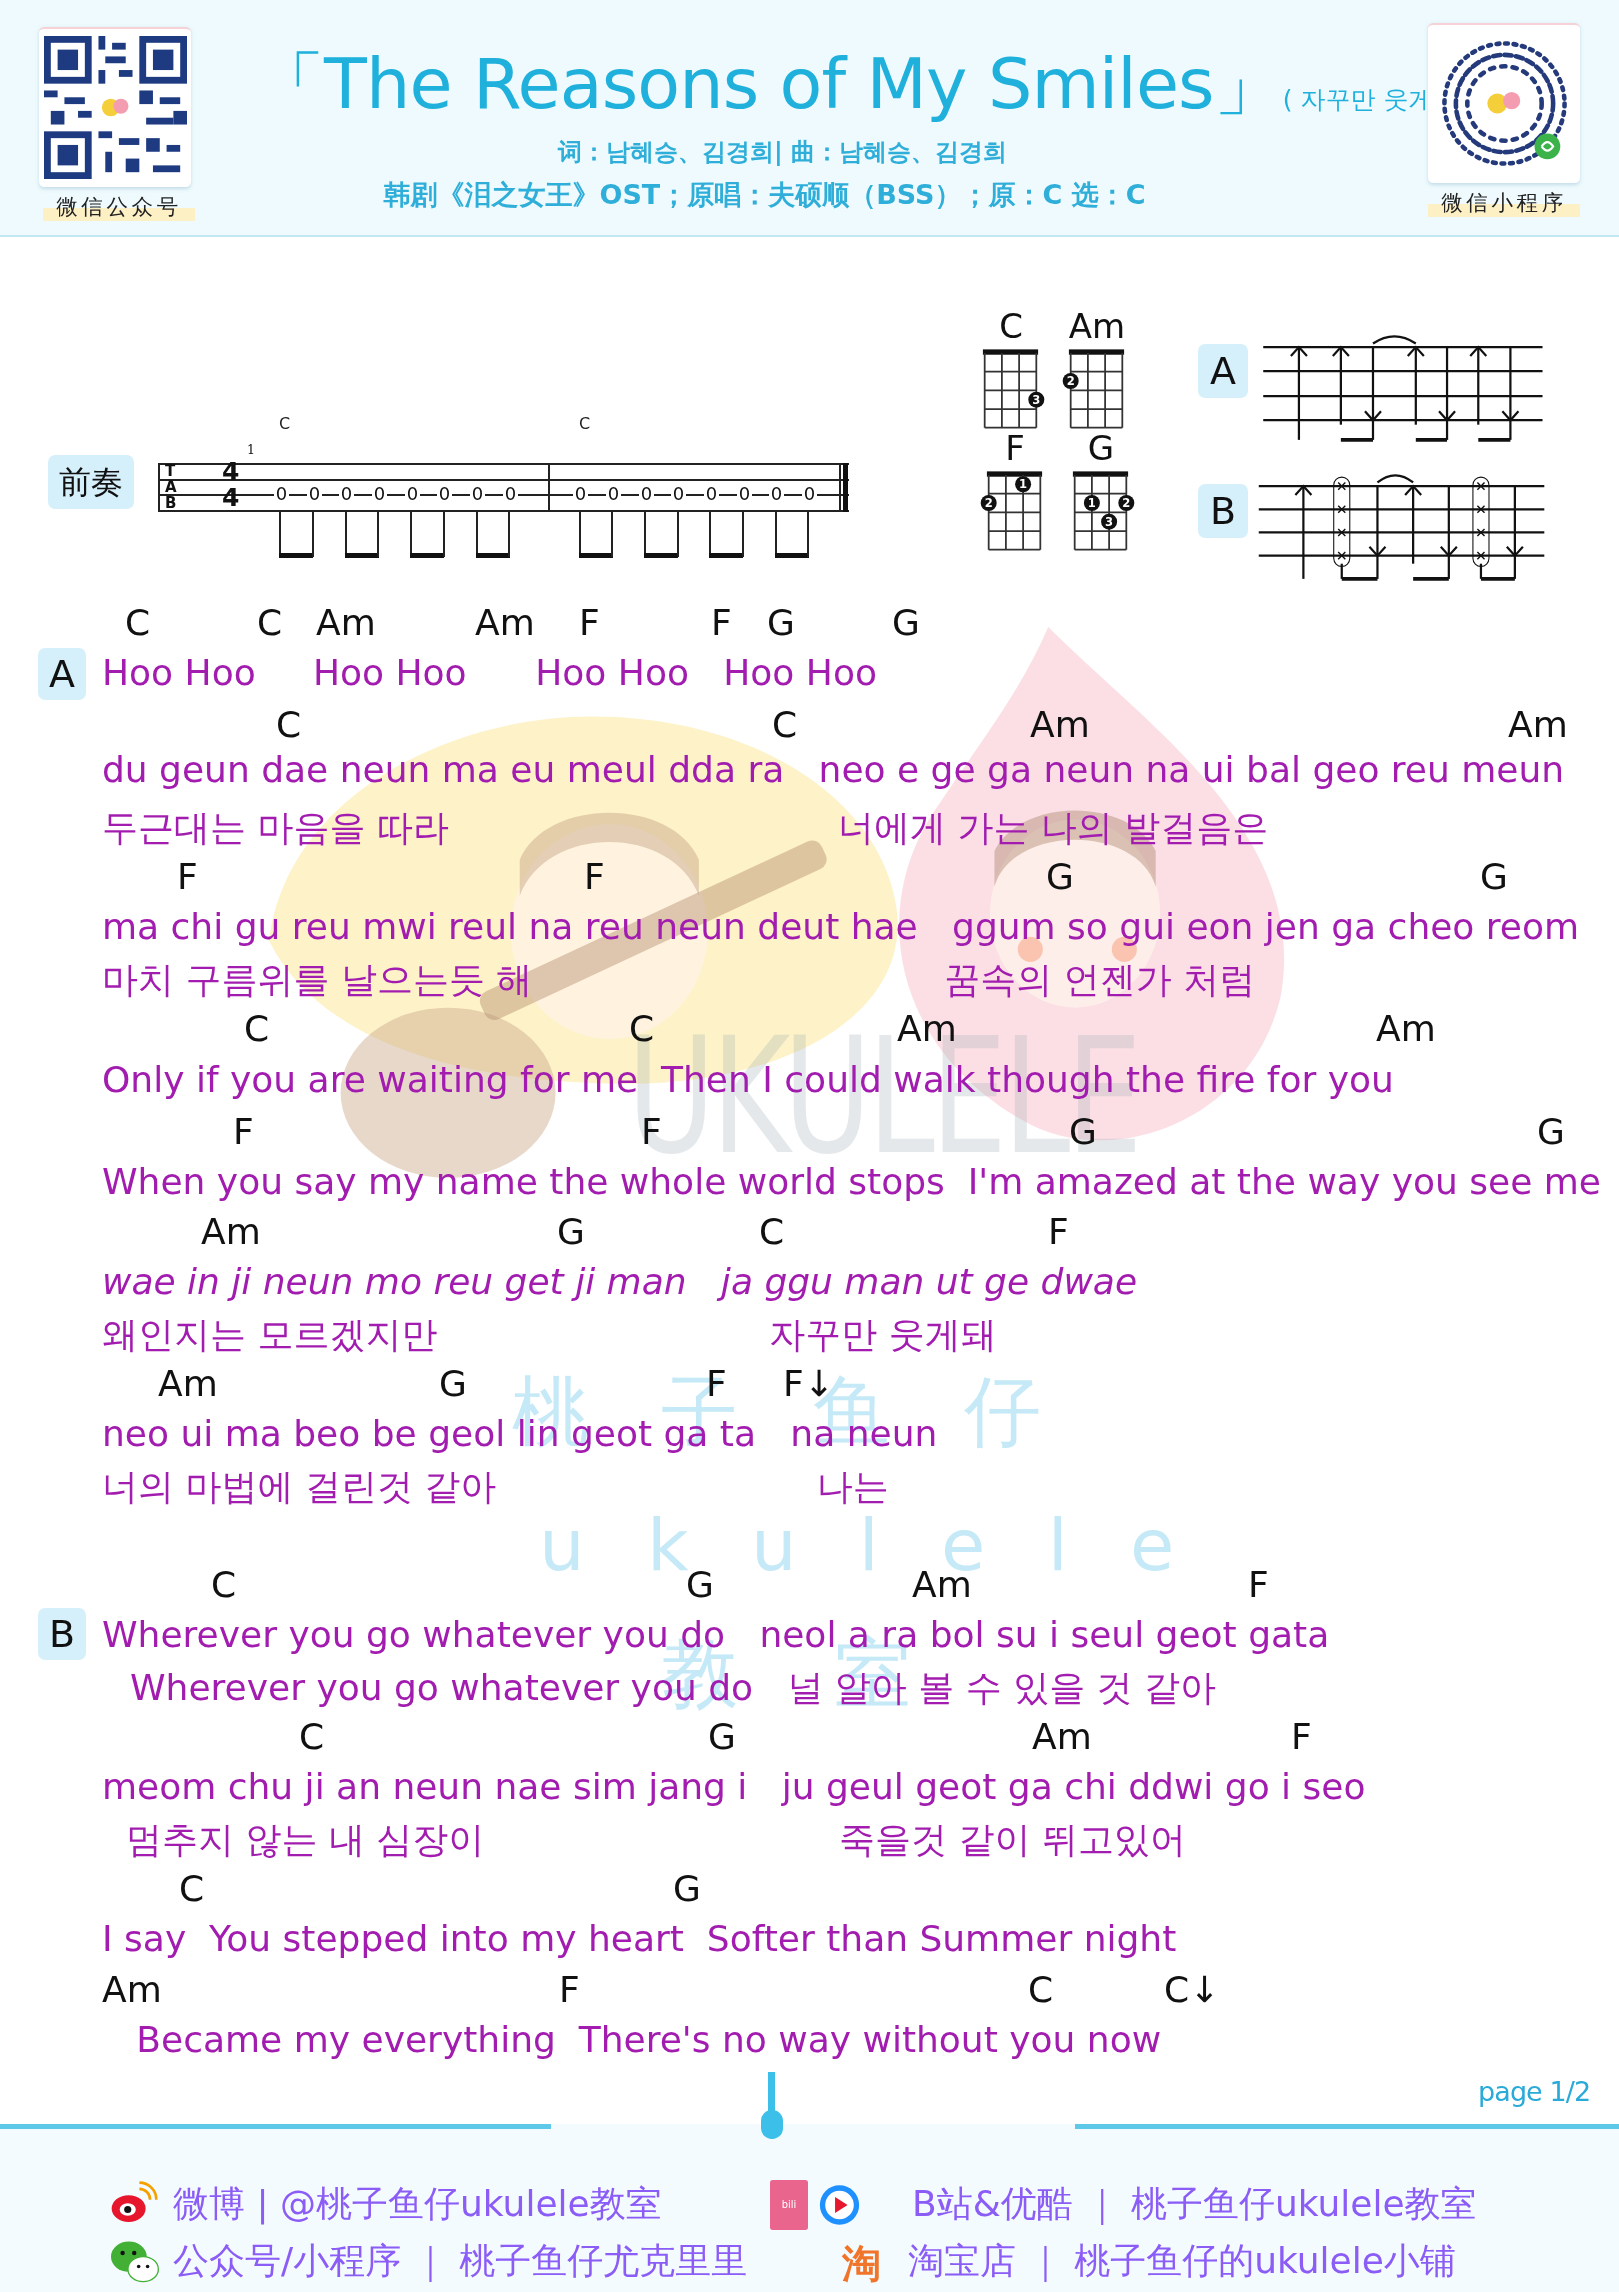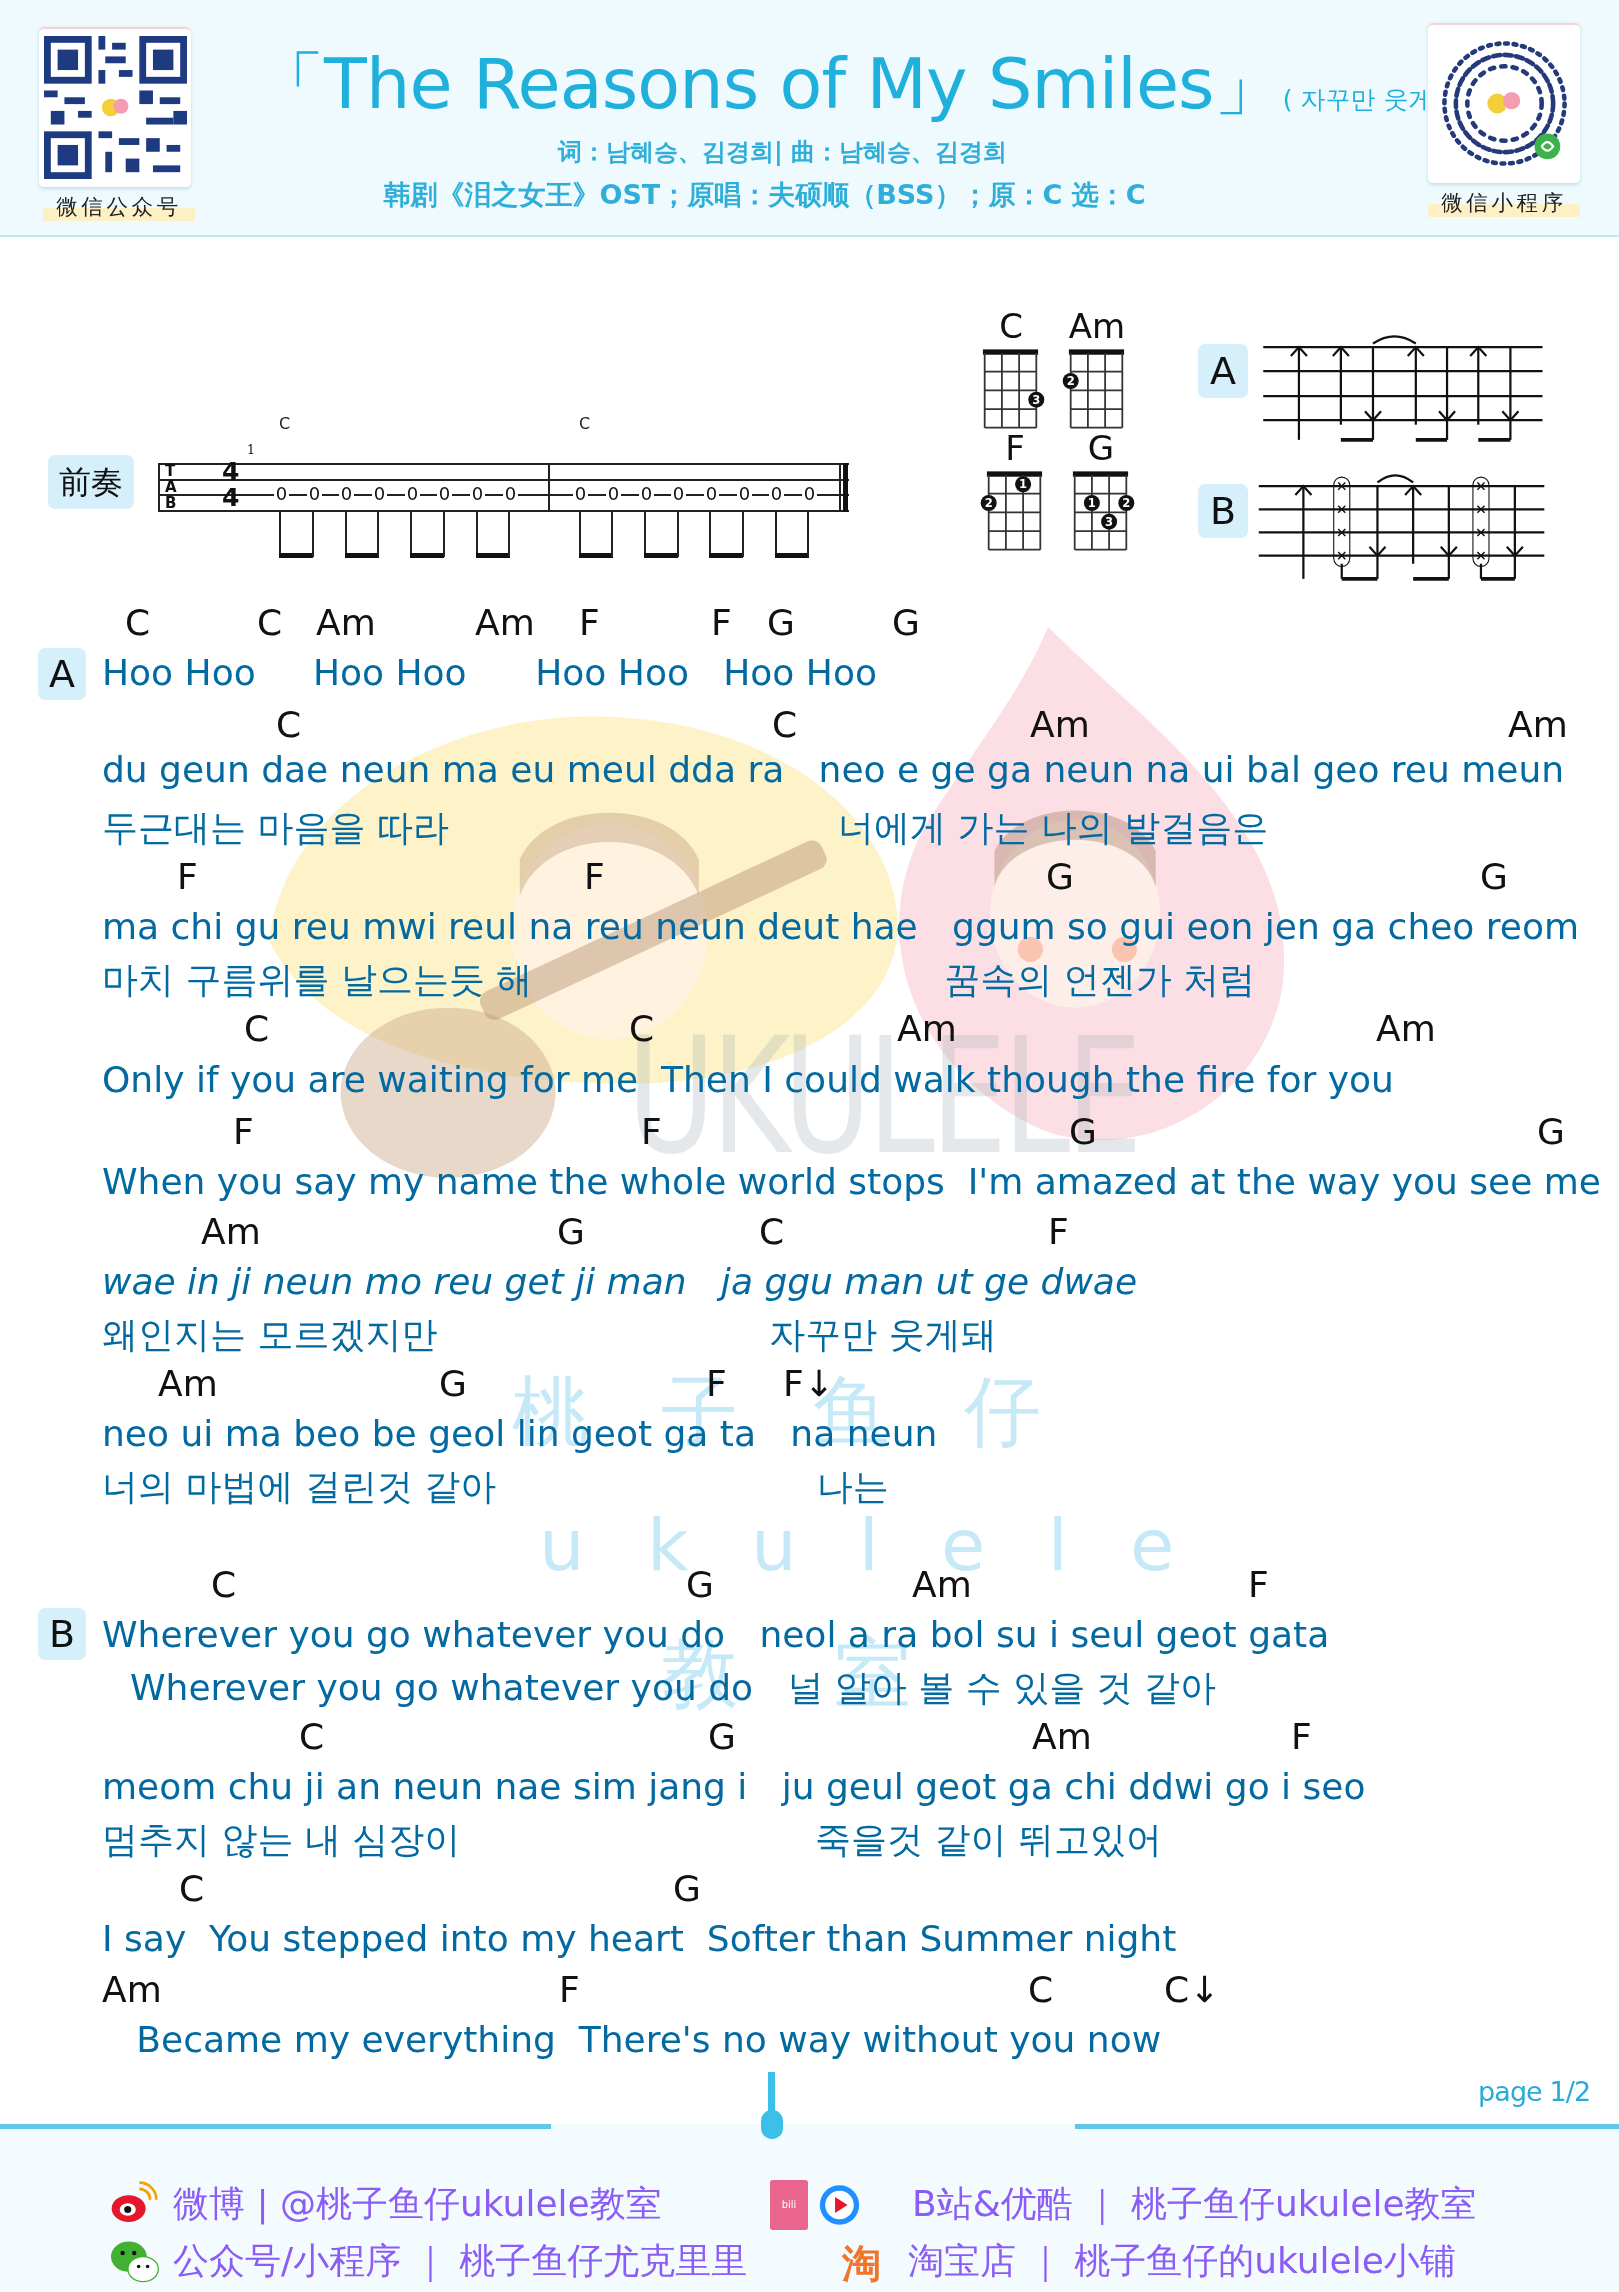--- a/index.html
+++ b/index.html
@@ -19,21 +19,21 @@
   .staff-line{position:absolute;height:1.8px;background:#222;}
   .tab-note{position:absolute;font-size:18px;background:#fff;padding:0 1.8px;line-height:18px;font-family:"DejaVu Sans",sans-serif;}
   .stem{position:absolute;width:1.8px;background:#222;}
   .beam{position:absolute;height:4.5px;background:#111;}
   .small-chord{position:absolute;font-size:16px;color:#222;}
   
   .chord-name{position:absolute;font-size:34px;text-align:center;width:72px;}
   .fret-board{position:absolute;}
   
   .chord{position:absolute;font-size:36px;white-space:nowrap;color:#111;}
-  .lyric{position:absolute;font-size:36px;white-space:nowrap;color:#0369a1;left:102px;}
+  .lyric{position:absolute;font-size:36px;white-space:nowrap;color:#a21caf;left:102px;}
   .section-badge{position:absolute;width:48px;height:52px;background:#d5f0fb;border-radius:7.2px;font-size:38px;text-align:center;line-height:52px;color:#111;}
   .wm{position:absolute;color:#9fdcf2;opacity:.6;white-space:nowrap;}
   
   #footer{position:absolute;left:0;top:2124px;width:1619px;height:168px;background:#f3fbfe;}
   .foot-text{position:absolute;font-size:36px;color:#8b5cf6;white-space:nowrap;}
 </style>
 </head>
 <body>
 
 <div id="header">
@@ -406,21 +406,21 @@
       <span class="chord" style="left: 1248px; top: 1564px;">F</span>
       <div class="lyric" style="top: 1614px; white-space: pre;">Wherever you go whatever you do   neol a ra bol su i seul geot gata</div>
       <div class="lyric" style="top: 1664px; white-space: pre; margin-left: 28px;">Wherever you go whatever you do   널 알아 볼 수 있을 것 같아</div>
     </div>
     <div>
       <span class="chord" style="left: 299px; top: 1716px;">C</span>
       <span class="chord" style="left: 708px; top: 1716px;">G</span>
       <span class="chord" style="left: 1032px; top: 1716px;">Am</span>
       <span class="chord" style="left: 1291px; top: 1716px;">F</span>
       <div class="lyric" style="top: 1766px; white-space: pre;">meom chu ji an neun nae sim jang i   ju geul geot ga chi ddwi go i seo</div>
-      <div class="lyric" style="top: 1816px; white-space: pre;">멈추지 않는 내 심장이                               죽을것 같이 뛰고있어</div>
+      <div class="lyric" style="top: 1816px; white-space: pre; margin-left: 24px;">멈추지 않는 내 심장이                               죽을것 같이 뛰고있어</div>
     </div>
     <div>
       <span class="chord" style="left: 179px; top: 1868px;">C</span>
       <span class="chord" style="left: 673px; top: 1868px;">G</span>
       <div class="lyric" style="top: 1918px; white-space: pre;">I say  You stepped into my heart  Softer than Summer night</div>
     </div>
     <div>
       <span class="chord" style="left: 102px; top: 1969px;">Am</span>
       <span class="chord" style="left: 559px; top: 1969px;">F</span>
       <span class="chord" style="left: 1028px; top: 1969px;">C</span>

